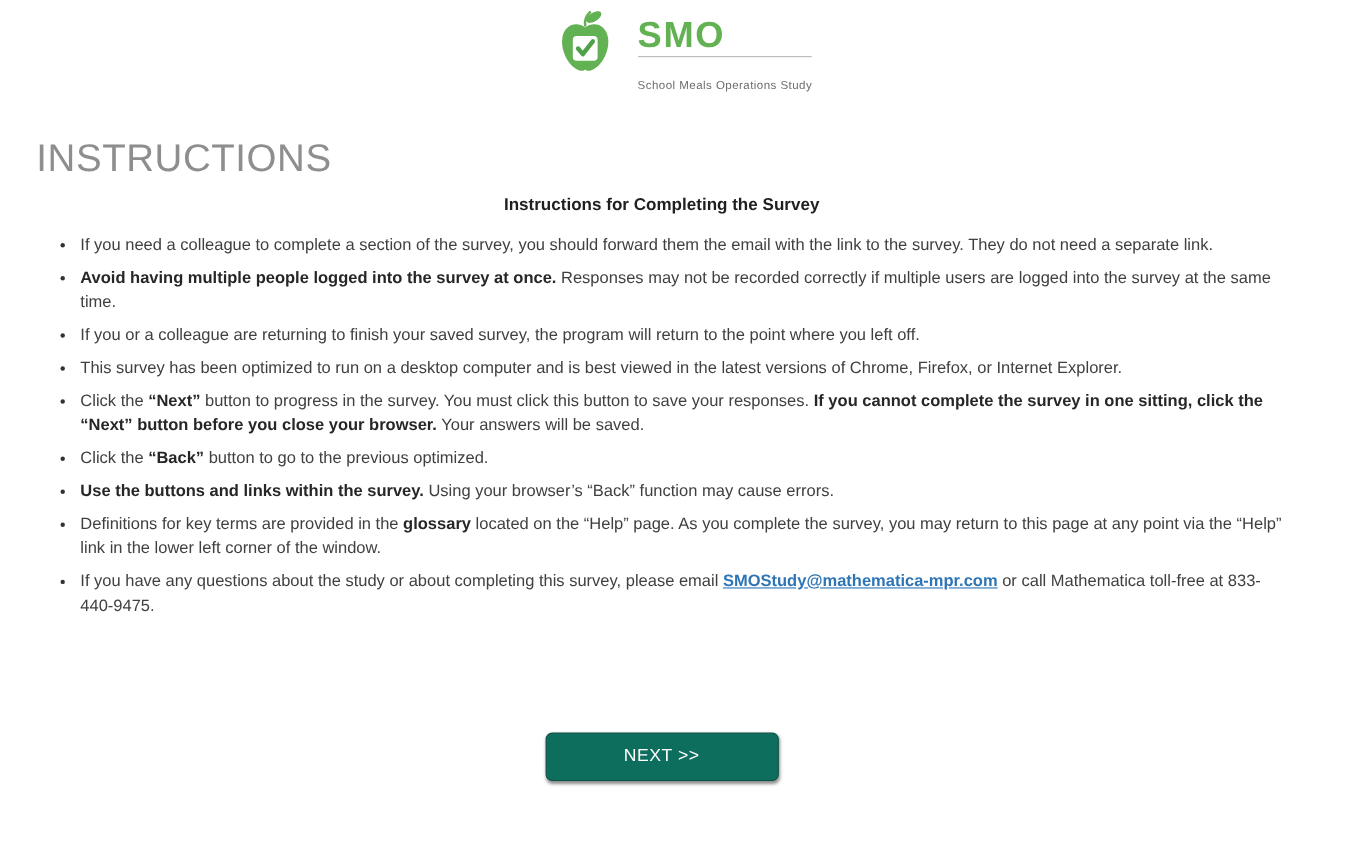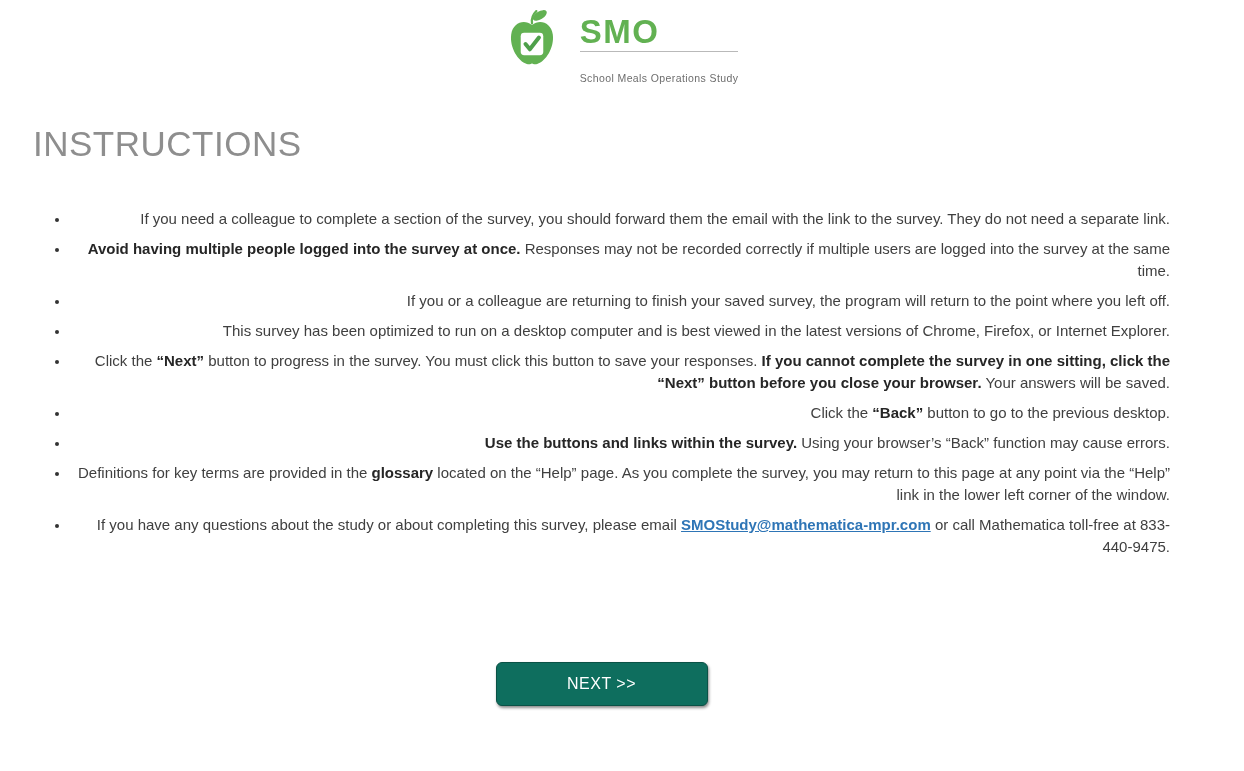--- a/index.html
+++ b/index.html
@@ -26,21 +26,21 @@
     padding-top:20px;margin-top:4px;letter-spacing:.4px;white-space:nowrap;}
 
   
   .content{margin:0 74px 0 33px;}
   .section-title{margin-top:40px;font-size:35px;font-weight:normal;
     color:var(--heading-gray);letter-spacing:.5px;}
   .survey-heading{margin-top:14px;text-align:center;font-size:15.5px;
     font-weight:bold;color:#1f1f1f;}
 
   
-  .instructions-list{margin-top:44px;padding-left:37px;list-style:disc;text-align:right;}
+  .instructions-list{margin-top:16px;padding-left:37px;list-style:disc;}
   .instructions-list li{font-size:15px;line-height:22px;margin-bottom:8px;
     color:var(--text-gray);padding-left:3px;}
   .instructions-list li::marker{color:#333;font-size:13px;}
   .bold{font-weight:bold;color:#262626;}
   .email-link{color:var(--link-blue);font-weight:bold;
     text-decoration:underline;}
 
   
   .button-row{display:flex;justify-content:center;gap:20px;margin-top:104px;}
   .btn{height:44px;font-size:16px;border-radius:6px;cursor:pointer;
@@ -66,28 +66,29 @@
       </svg>
       <div class="logo-textcol">
         <span class="logo-acronym">SMO</span>
         <span class="logo-tagline">School Meals Operations Study</span>
       </div>
     </div>
   </div>
 
   <div class="content">
     <h1 class="section-title">INSTRUCTIONS</h1>
+    <h2 class="survey-heading">Instructions for Completing the Survey</h2>
 
     <ul class="instructions-list">
         <li><span>If you need a colleague to complete a section of the survey, you should forward them the email with the link to the survey. They do not need a separate link.</span></li>
         <li><span class="bold">Avoid having multiple people logged into the survey at once.</span><span> Responses may not be recorded correctly if multiple users are logged into the survey at the same time.</span></li>
         <li><span>If you or a colleague are returning to finish your saved survey, the program will return to the point where you left off.</span></li>
         <li><span>This survey has been optimized to run on a desktop computer and is best viewed in the latest versions of Chrome, Firefox, or Internet Explorer.</span></li>
         <li><span>Click the </span><span class="bold">“Next”</span><span> button to progress in the survey. You must click this button to save your responses. </span><span class="bold">If you cannot complete the survey in one sitting, click the “Next” button before you close your browser.</span><span> Your answers will be saved.</span></li>
-        <li><span>Click the </span><span class="bold">“Back”</span><span> button to go to the previous desktop.</span></li>
+        <li><span>Click the </span><span class="bold">“Back”</span><span> button to go to the previous optimized.</span></li>
         <li><span class="bold">Use the buttons and links within the survey.</span><span> Using your browser’s “Back” function may cause errors.</span></li>
         <li><span>Definitions for key terms are provided in the </span><span class="bold">glossary</span><span> located on the “Help” page. As you complete the survey, you may return to this page at any point via the “Help” link in the lower left corner of the window.</span></li>
         <li><span>If you have any questions about the study or about completing this survey, please email </span><a href="#" class="email-link">SMOStudy@mathematica-mpr.com</a><span> or call Mathematica toll-free at 833-440-9475.</span></li>
       </ul>
 
     <div class="button-row">
       <button class="btn btn-next">NEXT &gt;&gt;</button>
     </div>
   </div>
 

